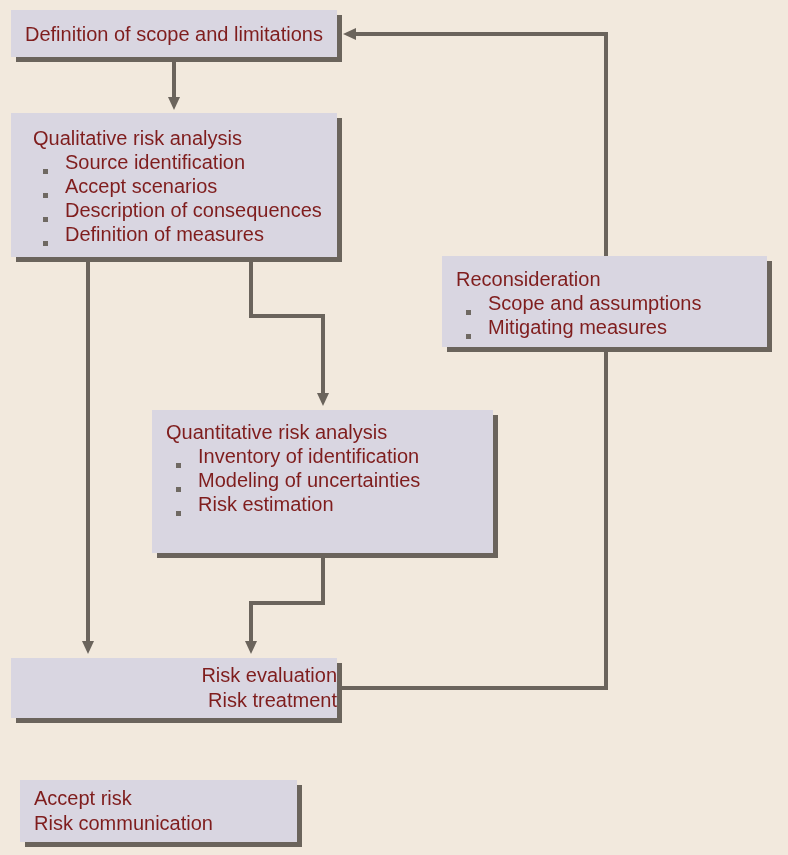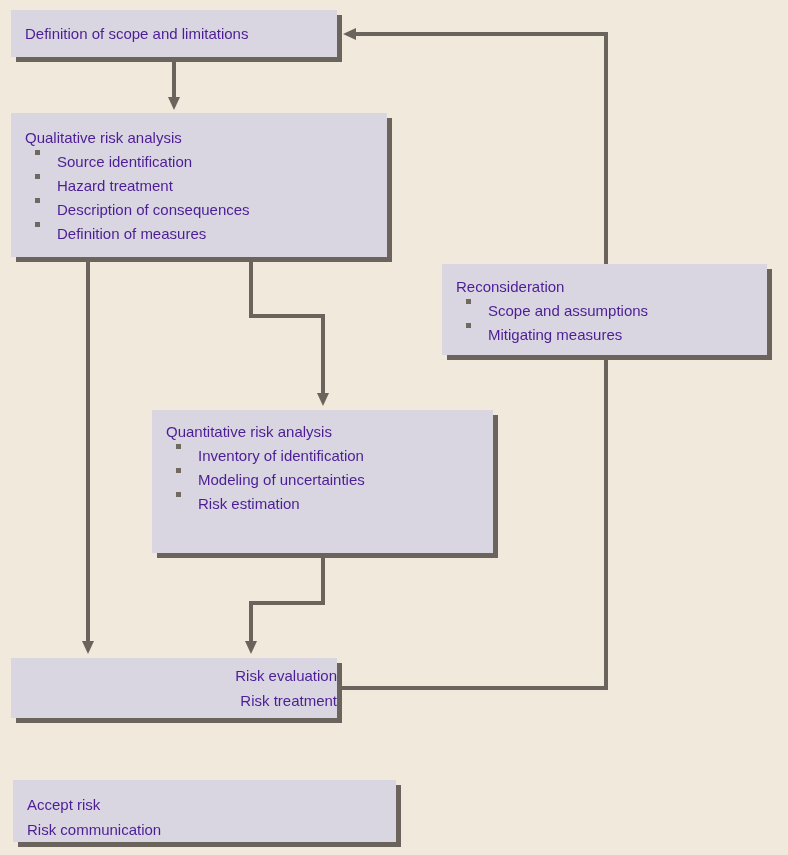--- a/index.html
+++ b/index.html
@@ -18,32 +18,32 @@
     position: absolute;
     left: 0; top: 0;
     width: 788px; height: 855px;
     z-index: 0;
   }
   .node {
     position: absolute;
     background: #d9d6e1;
     box-shadow: 5px 5px 0 0 #6b645c;
     z-index: 1;
-    color: #4c1d95;
-    font-size: 15px;
+    color: #7f1d1d;
+    font-size: 20px;
     line-height: 24px;
     box-sizing: border-box;
   }
   .node .title {
     padding: 0 0 0 14px;
     white-space: nowrap;
   }
   .node .bullet-row {
     display: flex;
-    align-items: flex-start;
+    align-items: flex-end;
     padding-left: 24px;
     white-space: nowrap;
   }
   .bullet-square {
     display: inline-block;
     width: 5px;
     height: 5px;
     background: #6f6962;
     margin-right: 17px;
     flex: 0 0 auto;
@@ -54,25 +54,25 @@
     justify-content: center;
   }
   .node.list-box { padding-top: 13px; }
   .node .plain-line {
     padding-left: 14px;
     line-height: 25px;
     white-space: nowrap;
   }
   
   #node-scope          { left: 11px;  top: 10px;  width: 326px; height: 47px; }
-  #node-qualitative    { left: 11px;  top: 113px; width: 376px; height: 144px; }
-  #node-reconsideration{ left: 442px; top: 264px; width: 325px; height: 91px;  padding-top: 11px; }
+  #node-qualitative    { left: 11px;  top: 113px; width: 326px; height: 144px; padding-left: 8px; }
+  #node-reconsideration{ left: 442px; top: 256px; width: 325px; height: 91px;  padding-top: 11px; }
   #node-quantitative   { left: 152px; top: 410px; width: 341px; height: 143px; padding-top: 10px; }
   #node-evaluation     { left: 11px;  top: 658px; width: 326px; height: 60px; text-align: right;  }
-  #node-accept         { left: 13px;  top: 780px; width: 383px; height: 62px; justify-content: flex-end;  }
+  #node-accept         { left: 20px;  top: 780px; width: 277px; height: 62px;  }
 </style>
 </head>
 <body>
 
 <div class="canvas">
 
   <svg class="connector-layer" width="788" height="855" viewBox="0 0 788 855">
     <g stroke="#6b645c" stroke-width="4" fill="none" stroke-linejoin="miter" stroke-linecap="butt">
       <path d="M174,55 L174,99"></path>
       <path d="M88,255 L88,643"></path>
@@ -94,21 +94,21 @@
   </div>
 
   <div class="node list-box" id="node-qualitative">
     <div class="title">Qualitative risk analysis</div>
     <div class="bullet-row">
       <span class="bullet-square"></span>
       <span>Source identification</span>
     </div>
     <div class="bullet-row">
       <span class="bullet-square"></span>
-      <span>Hazard treatment</span>
+      <span>Accept scenarios</span>
     </div>
     <div class="bullet-row">
       <span class="bullet-square"></span>
       <span>Description of consequences</span>
     </div>
     <div class="bullet-row">
       <span class="bullet-square"></span>
       <span>Definition of measures</span>
     </div>
   </div>

